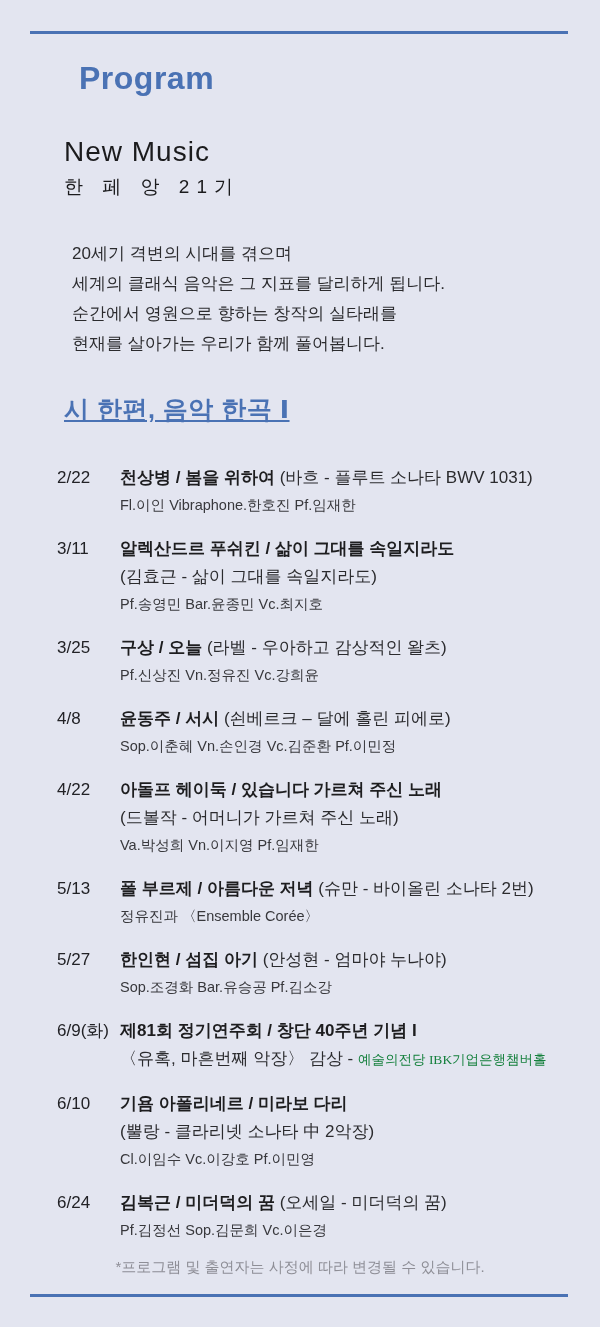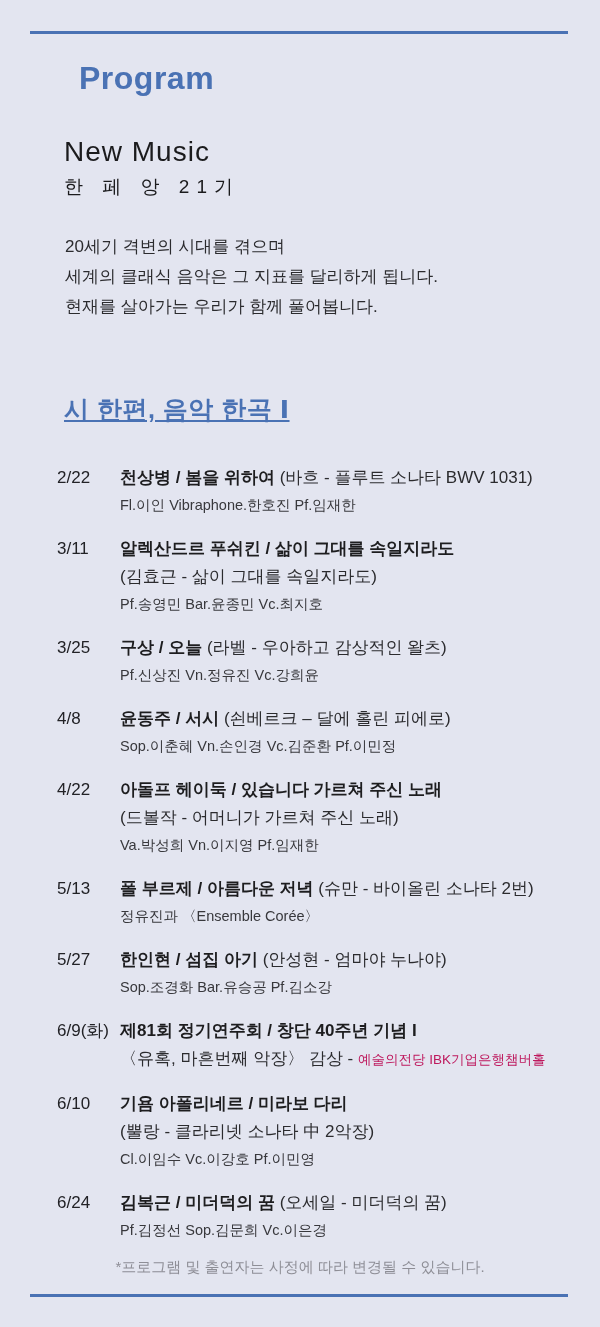--- a/index.html
+++ b/index.html
@@ -51,21 +51,21 @@
     left: 64px;
     top: 174px;
     font-size: 19px;
     letter-spacing: 7px;
     color: #1b1b1d;
   }
   .intro {
     position: absolute;
     left: 64px;
     top: 231px;
-    margin: 1px;
+    margin: 8px;
     font-size: 17px;
     line-height: 30px;
     color: #2b2b2e;
   }
   .intro span { display: block; }
   .section-title {
     position: absolute;
     left: 64px;
     top: 393px;
     margin: 0;
@@ -105,21 +105,22 @@
   }
   .title-line .t { font-weight: bold; }
   .title-line .note { font-weight: normal; color: #2b2b2e; }
   .extra-line {
     font-size: 17px;
     line-height: 28px;
     color: #2b2b2e;
   }
   .extra-line .small {
     font-size: 13.5px;
-    color: #be185d;
+    color: #15803d;
+    font-family: Liberation Serif, serif;
   }
   .performers {
     font-size: 14.5px;
     line-height: 27px;
     color: #38383c;
   }
   .footnote {
     position: absolute;
     left: 0;
     top: 1258px;
@@ -138,20 +139,21 @@
 
   <h1 class="page-title">Program</h1>
 
   <h2 class="series-title">New Music</h2>
 
   <div class="ensemble-name">한 페 앙  21기</div>
 
   <p class="intro">
     <span>20세기 격변의 시대를 겪으며</span>
     <span>세계의 클래식 음악은 그 지표를 달리하게 됩니다.</span>
+    <span>순간에서 영원으로 향하는 창작의 실타래를</span>
     <span>현재를 살아가는 우리가 함께 풀어봅니다.</span>
   </p>
 
   <h3 class="section-title">시 한편, 음악 한곡 Ⅰ</h3>
 
   <div class="program-list" id="program-list">
       <div class="program-item">
         <div class="date">2/22</div>
         <div class="content">
           <div class="title-line"><span class="t">천상병 / 봄을 위하여</span><span class="note"> (바흐 - 플루트 소나타 BWV 1031)</span></div>

